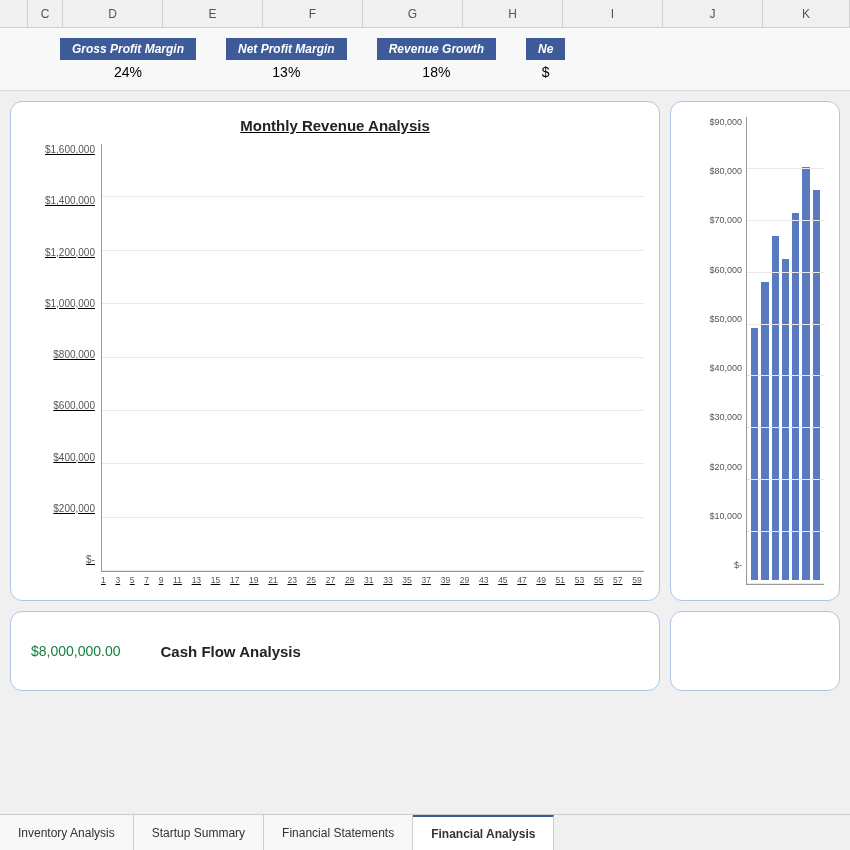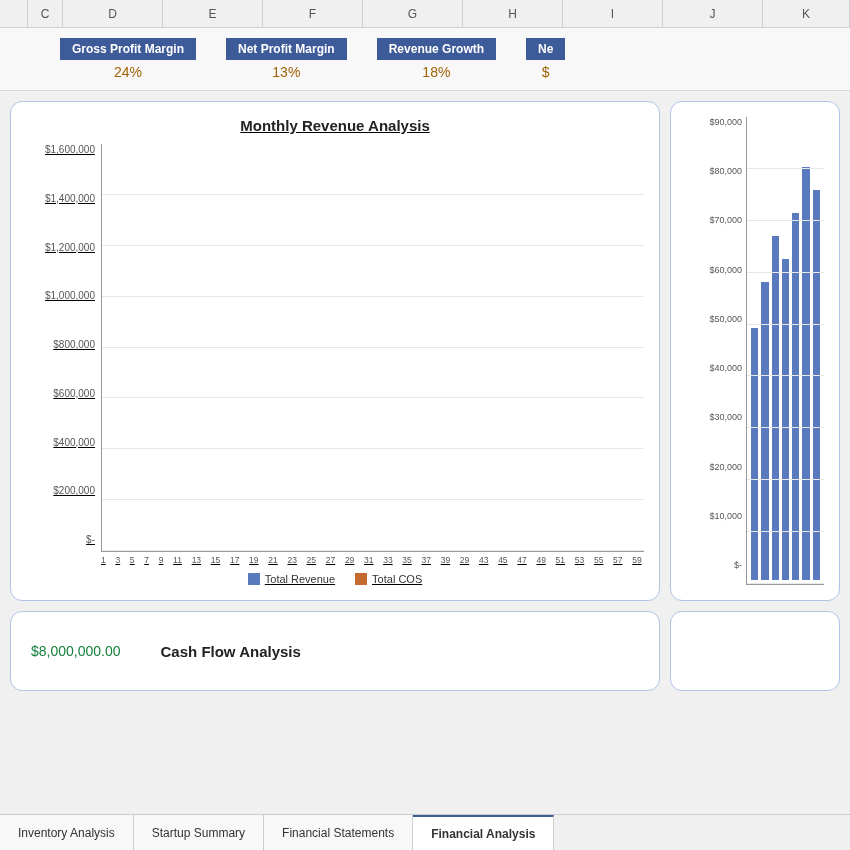--- a/index.html
+++ b/index.html
@@ -45,24 +45,25 @@
       margin-right: 30px;
     }
     .kpi-label-box {
       background: #3d5a99;
       color: white;
       font-size: 12px;
       font-weight: 600;
       padding: 4px 12px;
       text-align: right;
       white-space: nowrap;
+      font-style: italic;
     }
     .kpi-value {
       font-size: 14px;
-      color: #a16207;
+      color: #000000;
       margin-top: 4px;
       font-weight: 400;
     }
 
     
     .main-area {
       display: flex;
       flex-direction: row;
       padding: 10px 10px 10px 10px;
       gap: 10px;
@@ -511,30 +512,20 @@
             <div>47</div>
             <div>49</div>
             <div>51</div>
             <div>53</div>
             <div>55</div>
             <div>57</div>
             <div>59</div>
           </div>
       </div>
     </div>
-    <div class="legend">
-      <div class="legend-item">
-        <span class="legend-dot" style="background:#5a7abf"></span>
-        <span>Total Revenue</span>
-      </div>
-      <div class="legend-item">
-        <span class="legend-dot" style="background:#c46a2e"></span>
-        <span>Total COS</span>
-      </div>
-    </div>
   </div>
 
   <div class="chart-box chart-box-right">
     <div class="chart-area">
       <div class="right-y-axis" id="right-y-axis">
           <div>$90,000</div>
           <div>$80,000</div>
           <div>$70,000</div>
           <div>$60,000</div>
           <div>$50,000</div>

